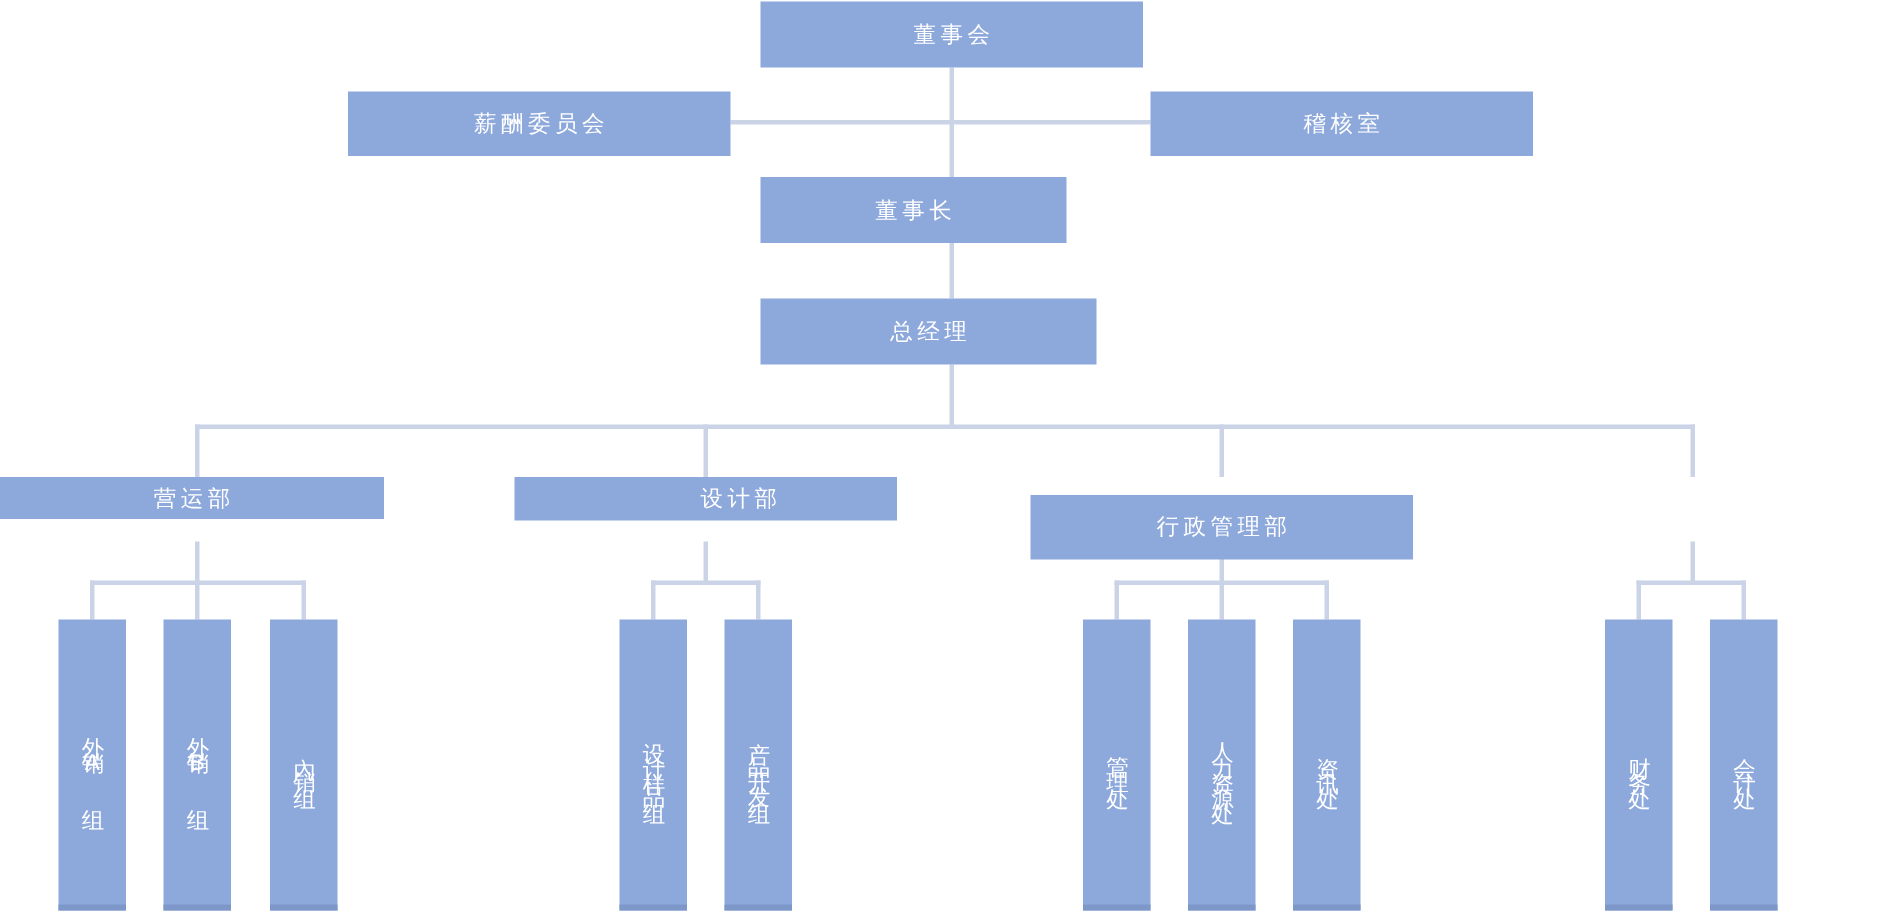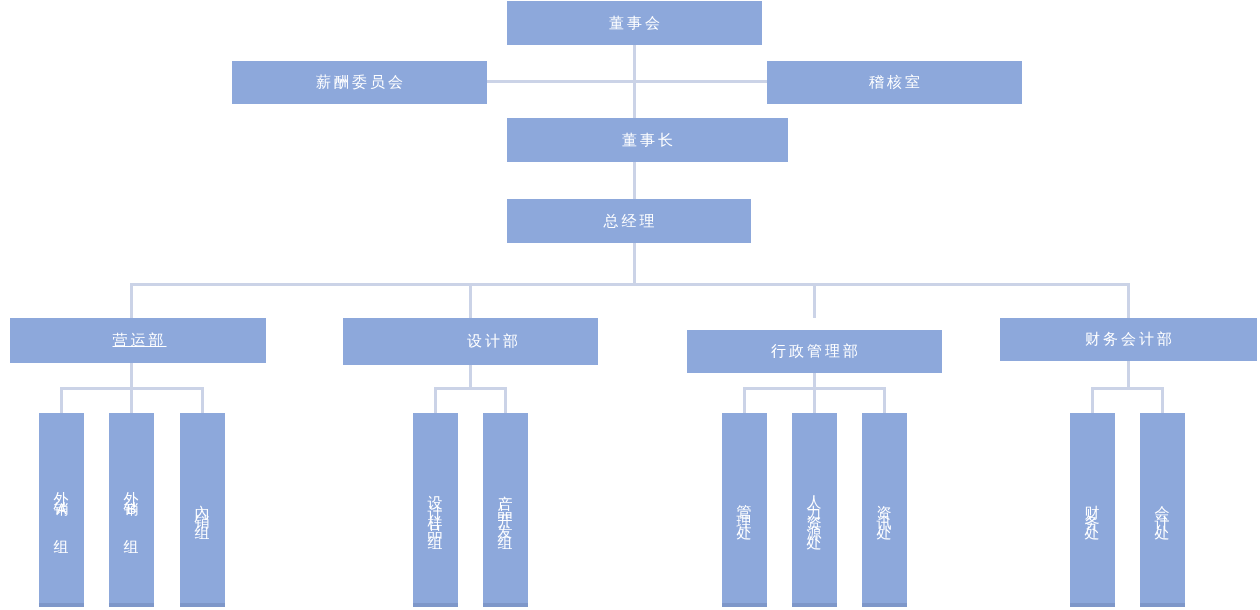--- a/index.html
+++ b/index.html
@@ -87,38 +87,35 @@
 
   <div class="node hnode" style="left:507px; top:1px; width:255px; height:44px;">
     <span>董事会</span>
   </div>
   <div class="node hnode" style="left:767px; top:61px; width:255px; height:43px;">
     <span>稽核室</span>
   </div>
   <div class="node hnode" style="left:232px; top:61px; width:255px; height:43px;">
     <span>薪酬委员会</span>
   </div>
-  <div class="node hnode" style="left:507px; top:118px; width:281px; height:44px;">
+  <div class="node hnode" style="left:507px; top:118px; width:204px; height:44px;">
     <span>董事长</span>
   </div>
-  <div class="node hnode" style="left:507px; top:199px; width:244px; height:44px;">
+  <div class="node hnode" style="left:507px; top:199px; width:224px; height:44px;">
     <span>总经理</span>
   </div>
 
-  <div class="node hnode" style="left:10px; top:318px; width:256px; height:45px;text-decoration:underline;">
+  <div class="node hnode" style="left:0; top:318px; width:256px; height:28px;">
     <span>营运部</span>
   </div>
-  <div class="node hnode" style="left:343px; top:318px; width:255px; height:47px;padding-left:44px;">
+  <div class="node hnode" style="left:343px; top:318px; width:255px; height:29px;padding-left:44px;">
     <span>设计部</span>
   </div>
   <div class="node hnode" style="left:687px; top:330px; width:255px; height:43px;">
     <span>行政管理部</span>
-  </div>
-  <div class="node hnode" style="left:1000px; top:318px; width:257px; height:43px;">
-    <span>财务会计部</span>
   </div>
 
   <div class="node vnode" style="left:39px;">
     <span>外销A组</span>
   </div>
   <div class="node vnode" style="left:109px;">
     <span>外销B组</span>
   </div>
   <div class="node vnode" style="left:180px;">
     <span>內销组</span>

